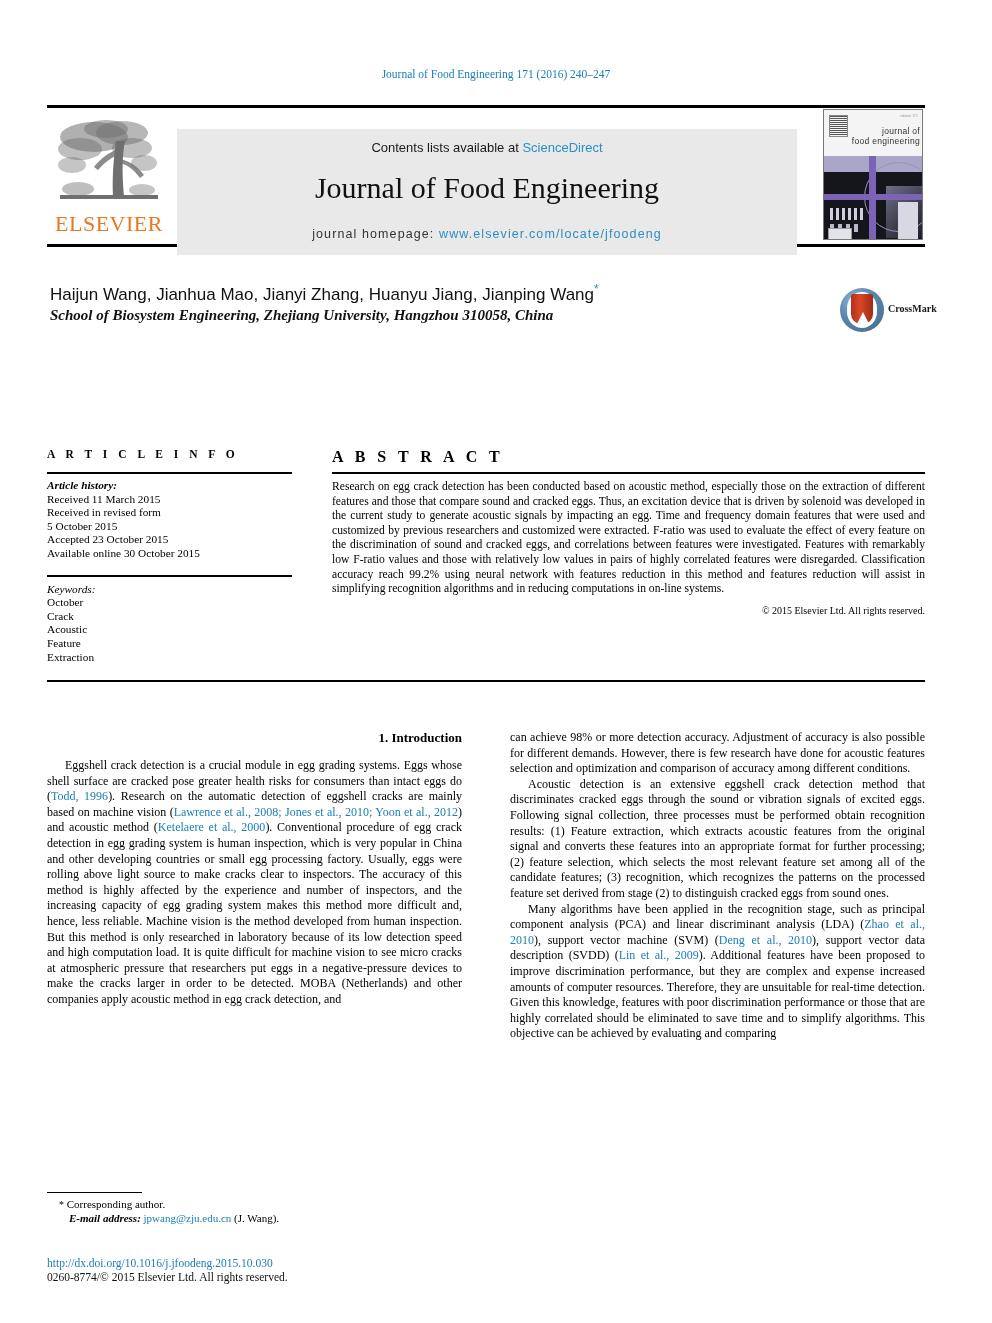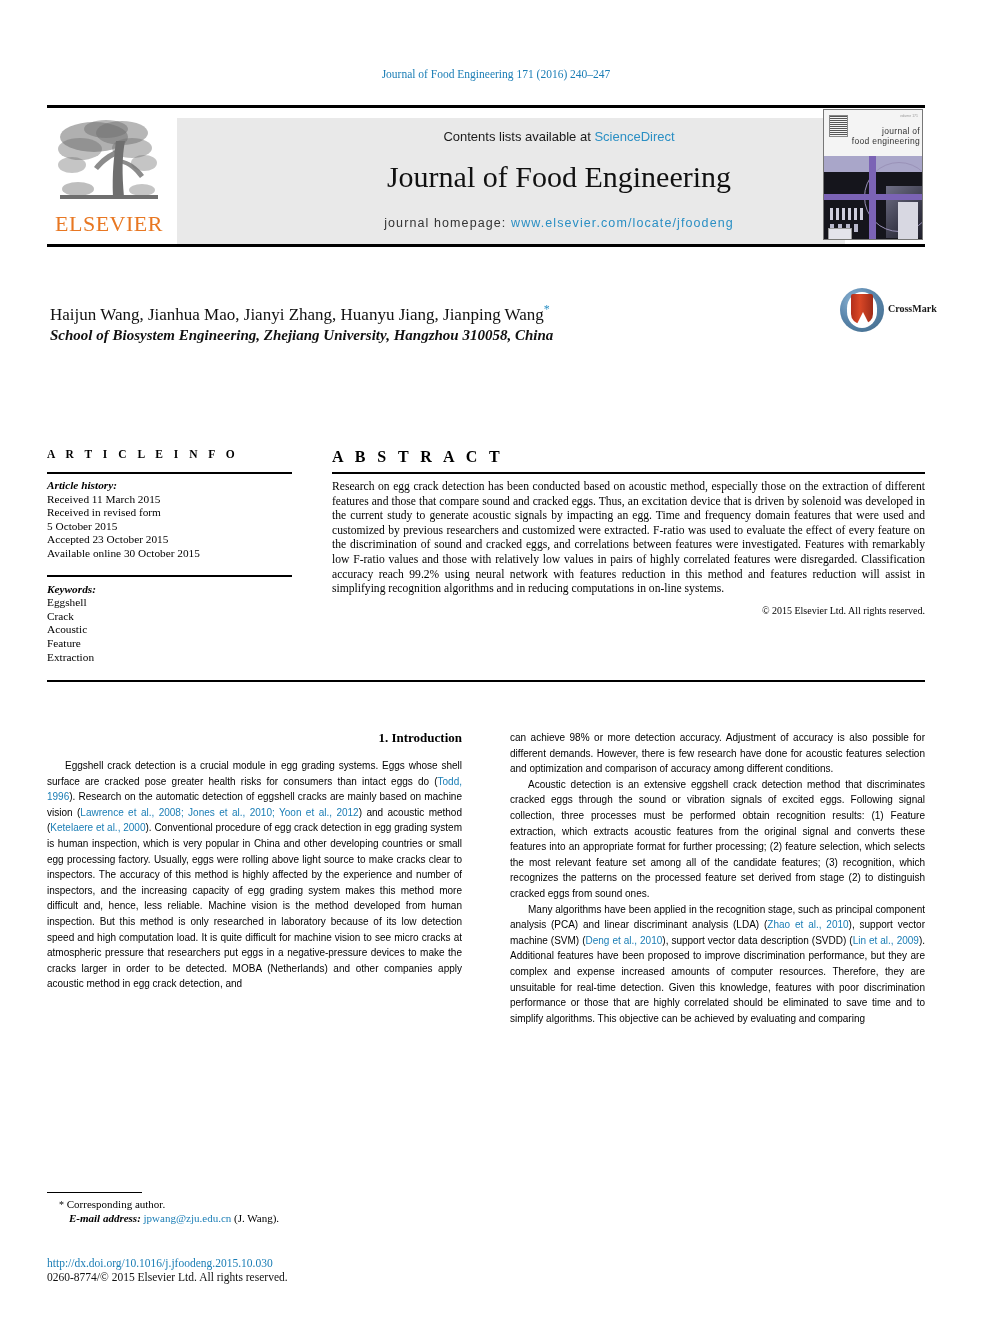--- a/index.html
+++ b/index.html
@@ -70,25 +70,24 @@
     width: 118px;
     text-align: center;
     font-family: "Liberation Serif", serif;
     font-size: 22px;
     letter-spacing: 0.5px;
     color: #E87722;
   }
   .masthead-center {
     position: absolute;
     left: 130px;
-    top: 10px;
+    top: 21px;
     width: 620px;
     height: 126px;
     background: #e9e9e9;
-    padding-left: 48px;
   }
   .contents-line {
     position: absolute;
     top: 11px;
     width: 100%;
     text-align: center;
     font-family: "Liberation Sans", sans-serif;
     font-size: 13px;
     color: #1a1a1a;
   }
@@ -239,22 +238,21 @@
   .paper-title {
     font-family: "Liberation Serif", serif;
     font-size: 25.5px;
     line-height: 31px;
     color: #111;
     font-weight: normal;
     margin: 0;
     width: 740px;
   }
   .authors {
-    margin-top: 20px;
-    font-family: Liberation Serif, serif;
+    font-family: Liberation Sans, sans-serif;
     font-size: 17px;
     color: #111;
   }
   .authors .star {
     color: #2a8fc4;
     font-size: 12px;
     vertical-align: super;
   }
   .affiliation {
     margin-top: 2px;
@@ -359,21 +357,21 @@
     font-weight: bold;
   }
   .kw-block {
     margin-top: 6px;
     font-family: "Liberation Serif", serif;
     font-size: 11.3px;
     line-height: 13.6px;
   }
   .kw-title {
     font-style: italic;
-    font-weight: bold;
+    font-weight: normal;
   }
   .col-right-abs {
     position: absolute;
     left: 285px;
     top: 24px;
     width: 593px;
   }
   .abs-body {
     margin-top: 6px;
     font-family: "Liberation Serif", serif;
@@ -410,22 +408,22 @@
   .col-a { left: 0; }
   .col-b { left: 463px; }
   .sec-head {
     font-family: "Liberation Serif", serif;
     font-weight: bold;
     font-size: 13px;
     margin: 0 0 12px 0;
     text-align: right;
   }
   .para {
-    font-family: Liberation Sans, sans-serif;
-    font-size: 10px;
+    font-family: Liberation Serif, serif;
+    font-size: 12px;
     line-height: 15.6px;
     text-align: justify;
     text-indent: 18px;
     margin: 0;
   }
   .para + .para { margin-top: 0; }
   a.cit, .cit {
     color: #1a7db5;
     text-decoration: none;
   }
@@ -561,21 +559,21 @@
         <div>Received 11 March 2015</div>
         <div>Received in revised form</div>
         <div>5 October 2015</div>
         <div>Accepted 23 October 2015</div>
         <div>Available online 30 October 2015</div>
       </div>
       <div style="height:14px"></div>
       <div class="rule"></div>
       <div class="kw-block">
         <div class="kw-title">Keywords:</div>
-        <div>Eggshell</div>
+        <div>October</div>
         <div>Crack</div>
         <div>Acoustic</div>
         <div>Feature</div>
         <div>Extraction</div>
       </div>
     </div>
 
     <div class="col-right-abs">
       <div class="rule"></div>
       <div class="abs-body">Research on egg crack detection has been conducted based on acoustic method, especially those on the extraction of different features and those that compare sound and cracked eggs. Thus, an excitation device that is driven by solenoid was developed in the current study to generate acoustic signals by impacting an egg. Time and frequency domain features that were used and customized by previous researchers and customized were extracted. F-ratio was used to evaluate the effect of every feature on the discrimination of sound and cracked eggs, and correlations between features were investigated. Features with remarkably low F-ratio values and those with relatively low values in pairs of highly correlated features were disregarded. Classification accuracy reach 99.2% using neural network with features reduction in this method and features reduction will assist in simplifying recognition algorithms and in reducing computations in on-line systems.</div>

